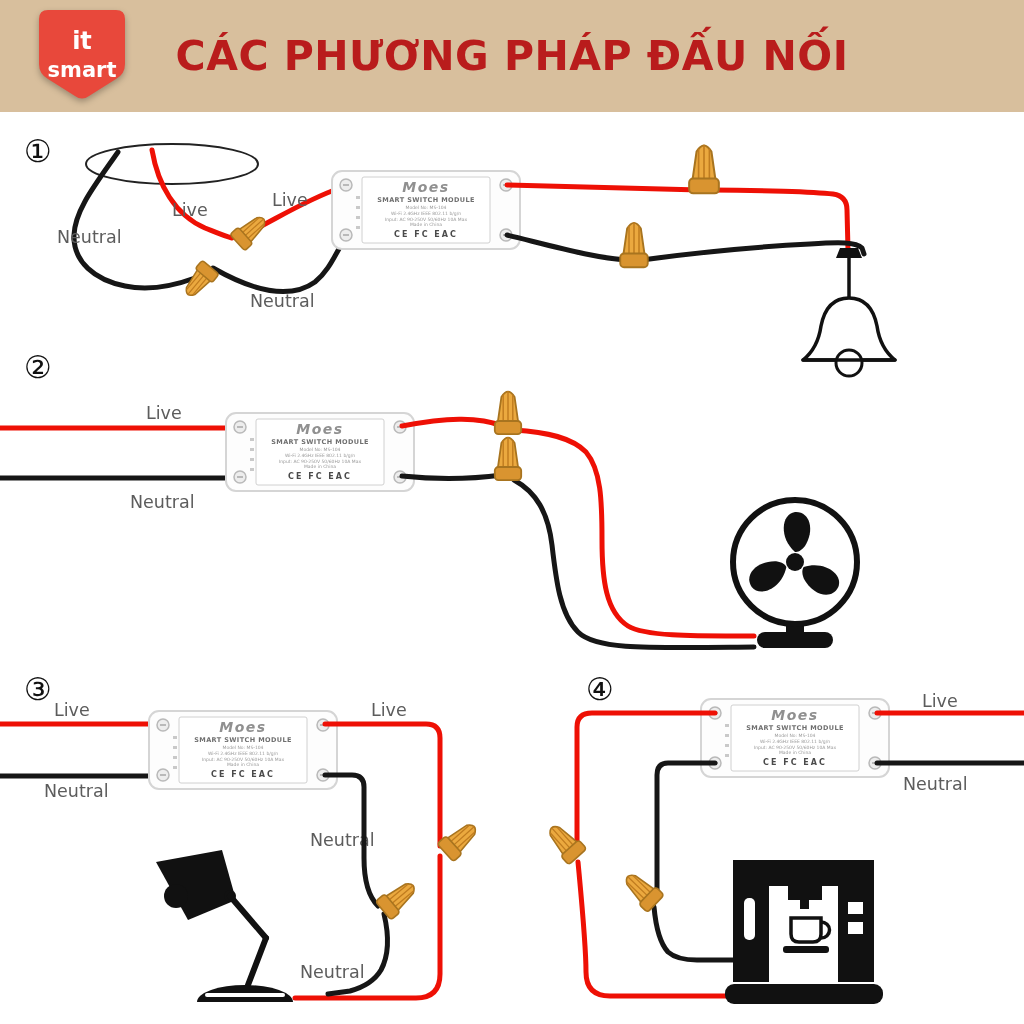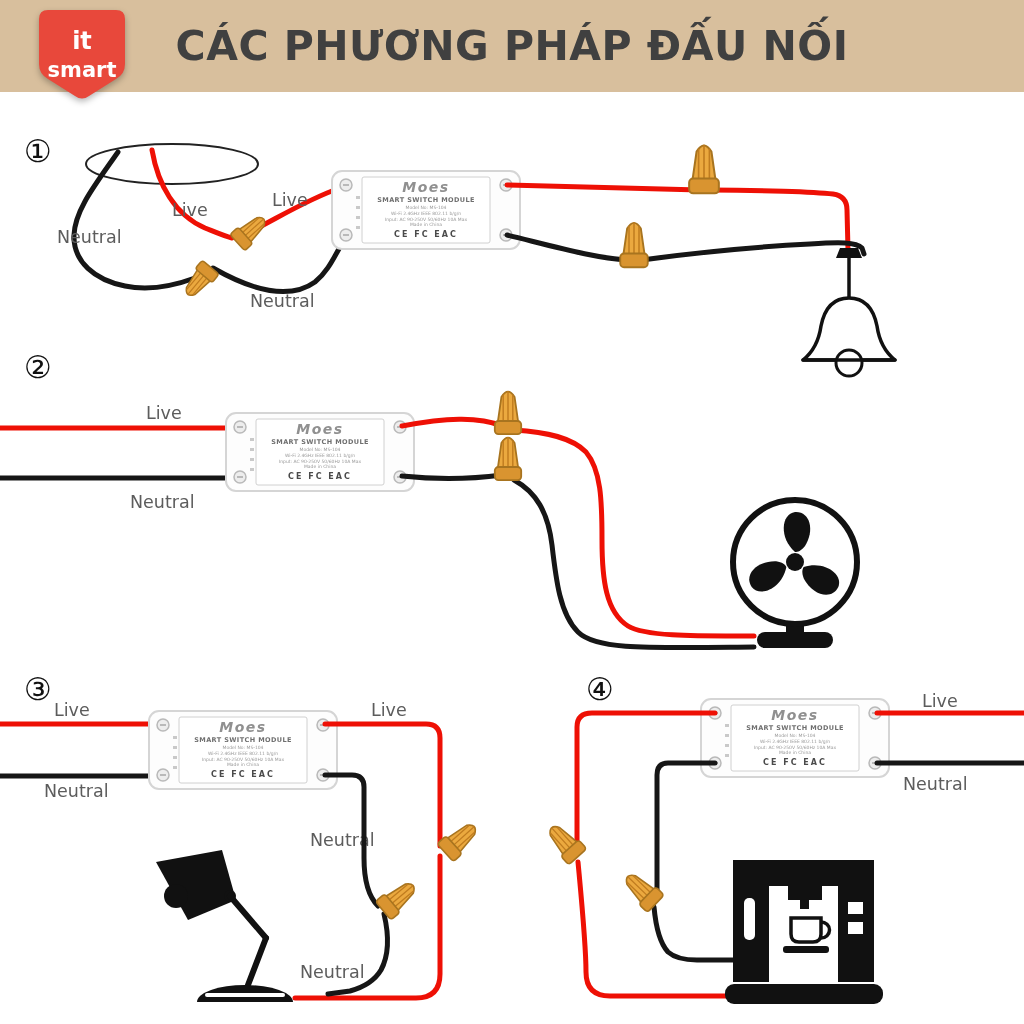--- a/index.html
+++ b/index.html
@@ -1,20 +1,20 @@
 <!DOCTYPE html>
 <html><head>
 <meta charset="utf-8">
 <style>
   html,body{margin:0;padding:0;background:#fff;}
   .page{position:relative;width:1024px;height:1024px;overflow:hidden;background:#fff;
         font-family:"DejaVu Sans","Liberation Sans",sans-serif;}
-  .header{position:absolute;top:0;left:0;width:1024px;height:92px;background:#d8bf9d;
+  .header{position:absolute;top:0;left:0;width:1024px;height:112px;background:#d8bf9d;
           display:flex;align-items:center;justify-content:center;z-index:2;}
-  .title{margin:0;color:#404040;font-weight:800;font-size:41px;letter-spacing:.5px;
+  .title{margin:0;color:#b91c1c;font-weight:800;font-size:41px;letter-spacing:.5px;
          font-family:"DejaVu Sans",sans-serif;}
   .logo{position:absolute;left:36px;top:7px;width:92px;height:100px;
         filter:drop-shadow(0 3px 3px rgba(0,0,0,.28));}
   .diagram-svg{position:absolute;top:0;left:0;z-index:1;}
   .wire{fill:none;stroke-linecap:round;stroke-linejoin:round;stroke-width:5px;}
   .live{stroke:#ee1005;}
   .neutral{stroke:#161616;}
   .label{font-size:17.5px;fill:#5c5c5c;}
   .num{font-size:31px;fill:#111;}
   .m-brand{font-style:italic;font-weight:700;font-size:14px;fill:#909090;letter-spacing:1.5px;}

